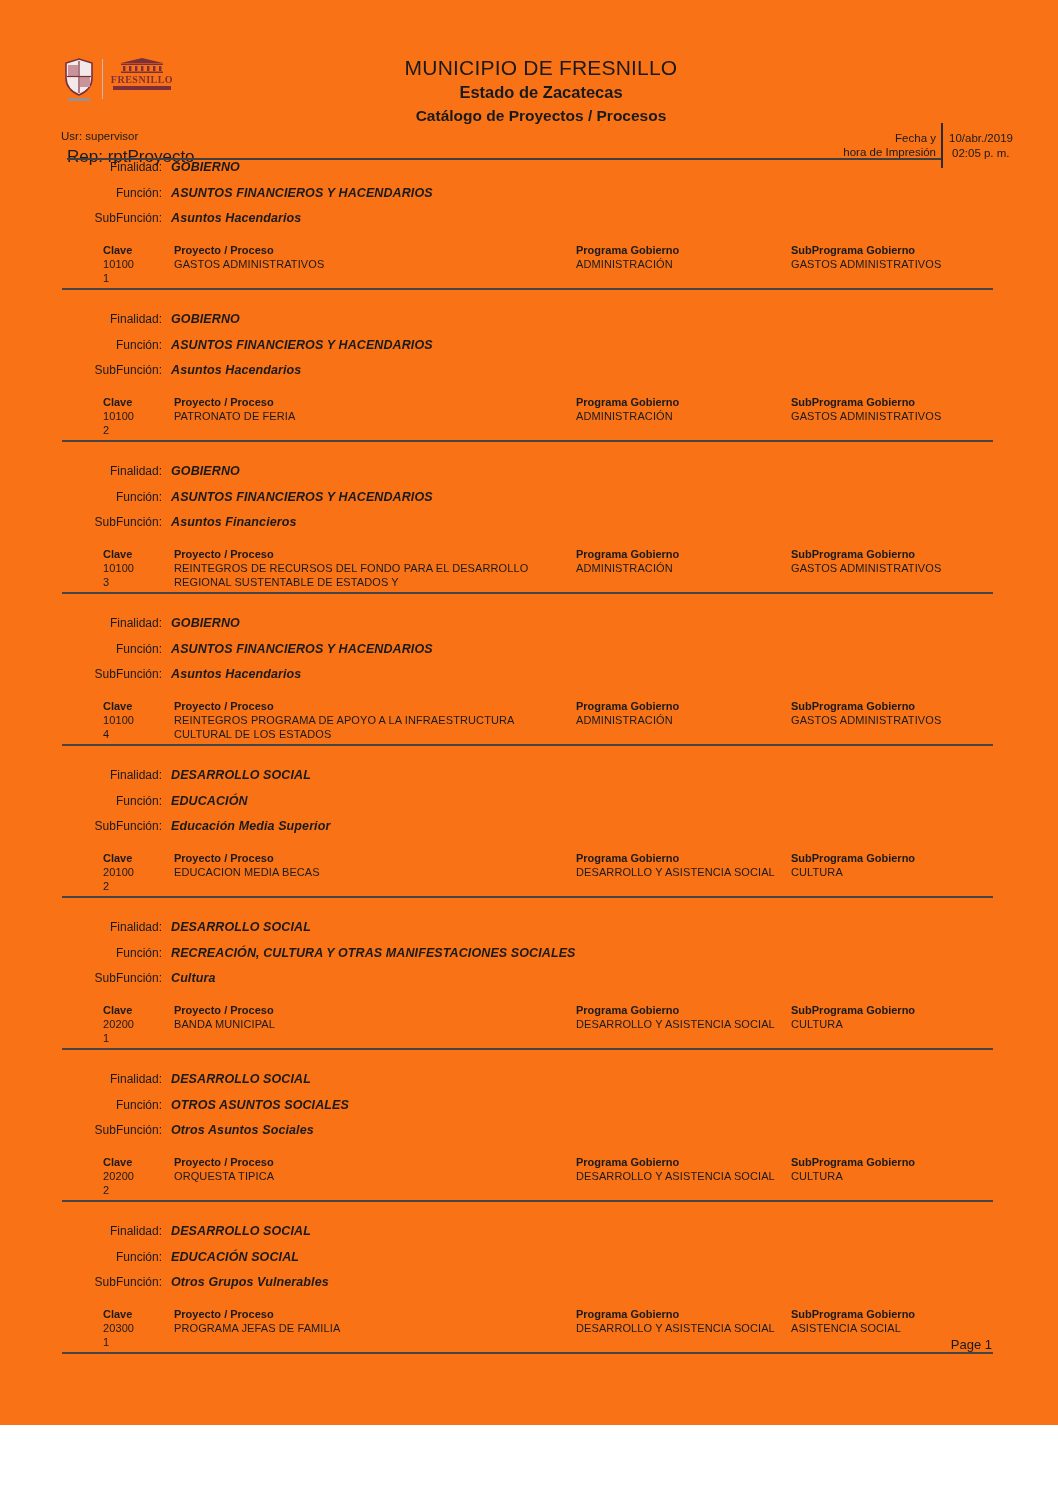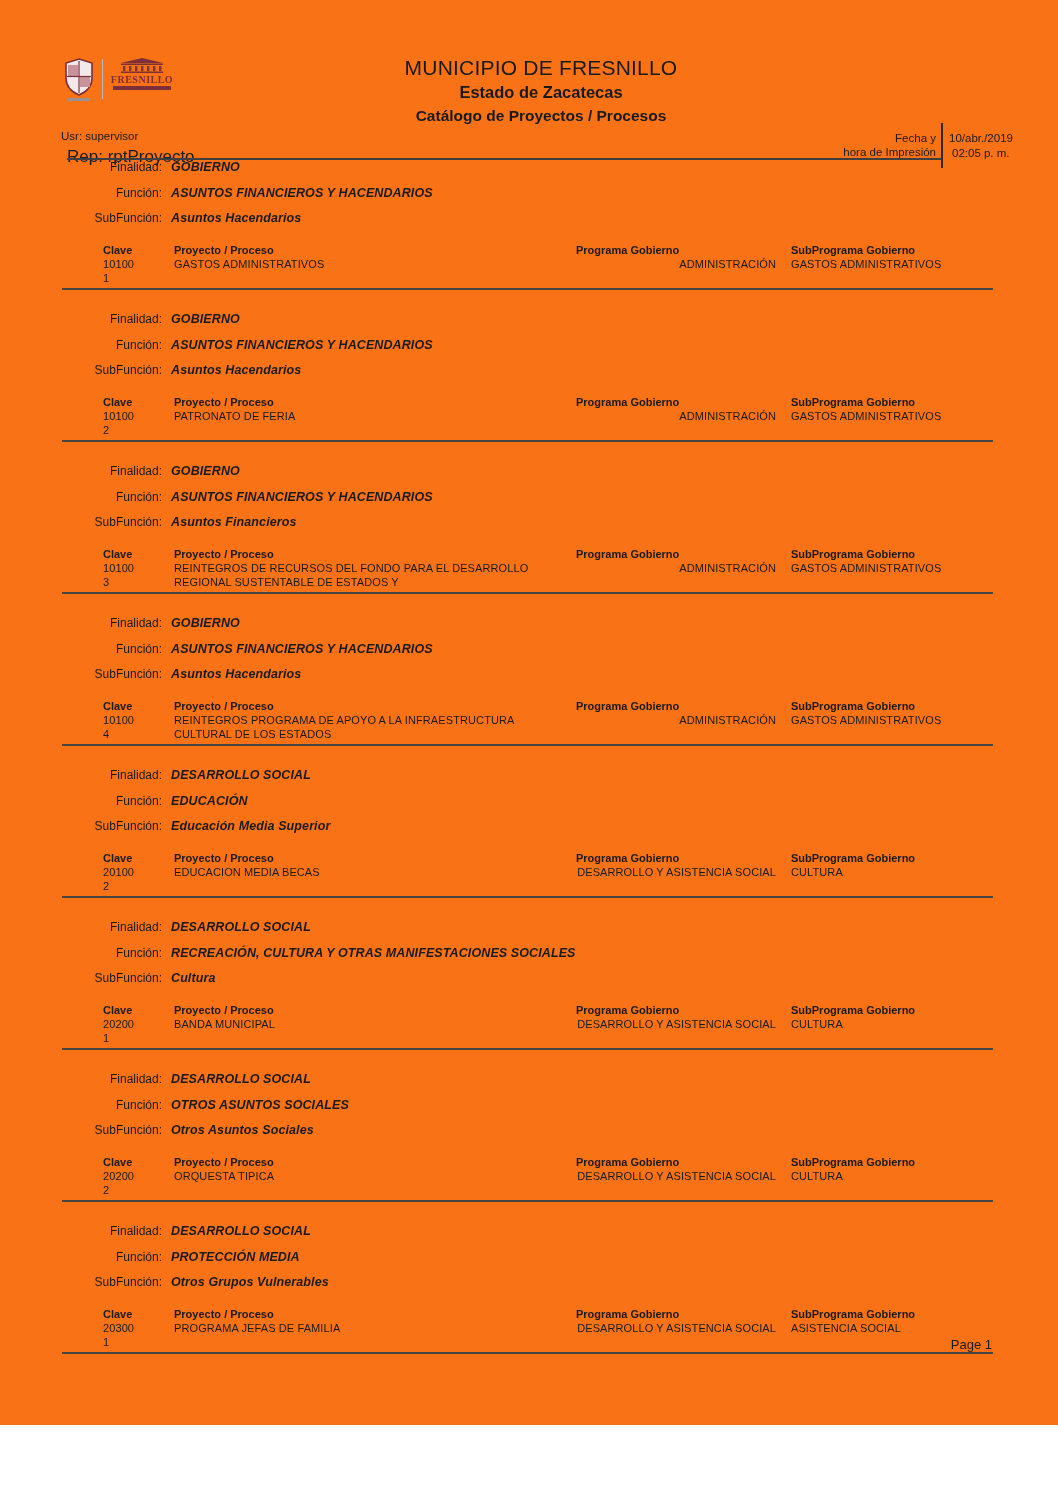--- a/index.html
+++ b/index.html
@@ -40,21 +40,21 @@
   .val { margin-left:9px; font-size:12.5px; font-weight:bold; font-style:italic; letter-spacing:0.1px; }
 
   .grid { display:flex; padding-left:41px; min-height:41px; }
   .col-clave      { width:55px;  flex:none; }
   .col-proyecto   { width:402px; flex:none;margin-left:16px; }
   .col-programa   { width:215px; flex:none; }
   .col-subprog    { flex:1; }
   .th { font-size:11px; font-weight:bold; line-height:13px; }
   .td { font-size:11px; line-height:14px; letter-spacing:0.1px; }
   .col-proyecto .td { max-width:382px; }
-  .col-programa .td { max-width:200px;text-align:right; }
+  .col-programa .td { max-width:200px; }
   .rule { border:none; height:2px; background:#454545; margin-top:3px; }
 
   
   .page-number { position:absolute; top:1337px; right:66px; font-size:13px; }
   .scrollbar-thumb { position:absolute; right:2px; top:1452px; width:16px; height:21px; background:#4d4d4d; }
   .scrollbar-down  { position:absolute; right:2px; top:1477px; width:16px; height:20px; background:#3a3a3a; }
 </style>
 </head>
 <body>
 
@@ -355,21 +355,21 @@
       <hr class="rule">
     </section>
 
     <section class="entry">
       <div class="meta-row row-finalidad">
         <span class="lbl">Finalidad:</span>
         <span class="val">DESARROLLO SOCIAL</span>
       </div>
       <div class="meta-row row-funcion">
         <span class="lbl">Función:</span>
-        <span class="val">PROTECCIÓN MEDIA</span>
+        <span class="val">EDUCACIÓN SOCIAL</span>
       </div>
       <div class="meta-row row-subfuncion">
         <span class="lbl">SubFunción:</span>
         <span class="val">Otros Grupos Vulnerables</span>
       </div>
       <div class="grid">
         <div class="col-clave">
           <div class="th">Clave</div>
           <div class="td">20300</div>
           <div class="td">1</div>

